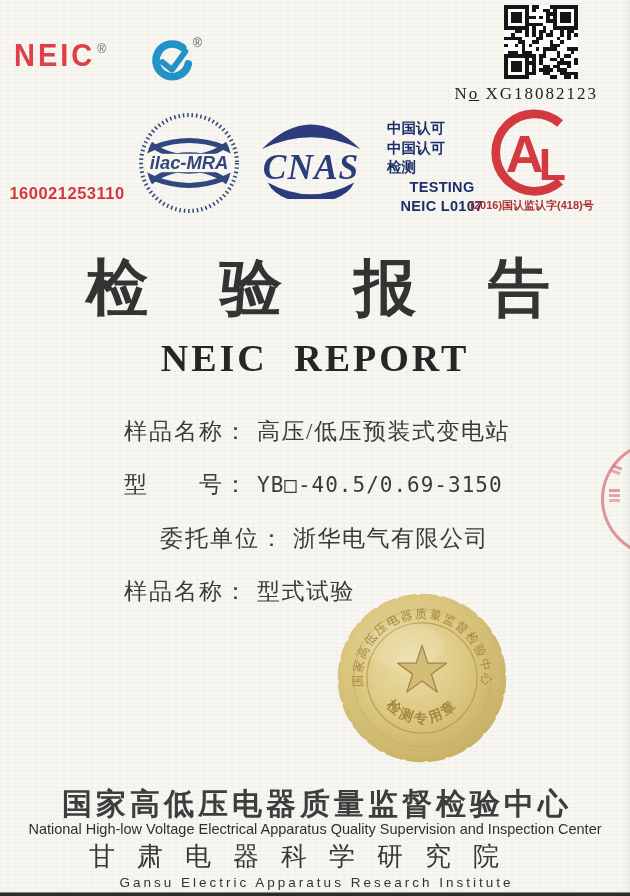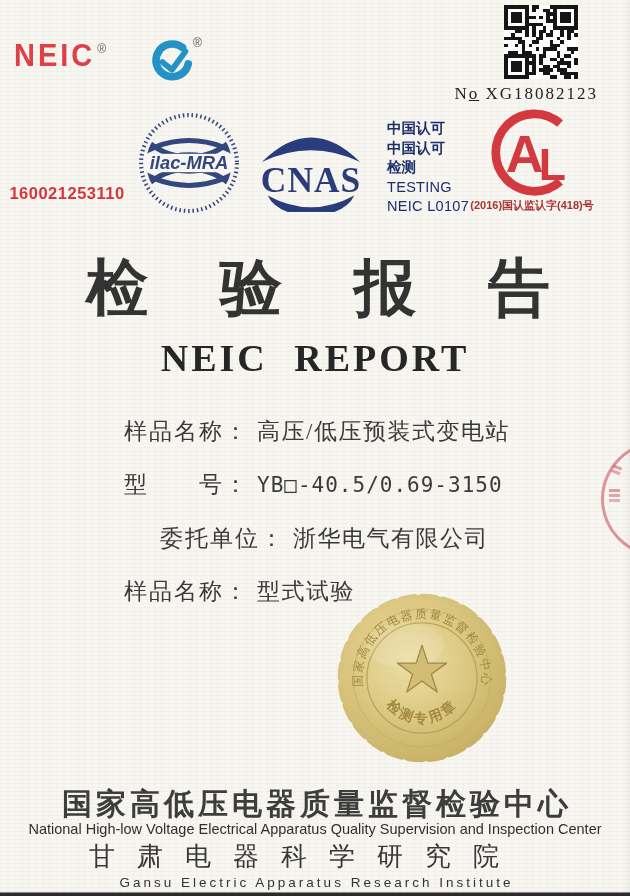--- a/index.html
+++ b/index.html
@@ -27,24 +27,24 @@
   .qr div{position:absolute;width:3.5px;height:3.5px;background:#151515;}
   .report-no{left:438px;top:84px;width:160px;text-align:right;
     font-family:"Liberation Serif", serif;font-size:17px;color:#222;letter-spacing:2px;}
   .report-no .no-o{text-decoration:underline;}
 
   
   .cma{left:8px;top:116px;}
   .cma-number{left:6px;top:184px;width:122px;text-align:center;font-weight:bold;
     font-size:16.5px;color:#d4373b;letter-spacing:.5px;}
   .ilac{left:138px;top:112px;}
-  .cnas{left:252px;top:122px;}
+  .cnas{left:252px;top:109px;font-style:italic;}
   .cnas-lines{left:387px;top:119px;width:110px;font-size:14.5px;line-height:19.5px;
     color:#1c2f6b;font-weight:600;}
-  .cnas-lines .b{font-weight:normal;letter-spacing:.3px;}
+  .cnas-lines .b{font-weight:bold;letter-spacing:.3px;text-align:center;}
   .cal{left:478px;top:108px;}
   .cal-caption{left:468px;top:198px;width:128px;text-align:center;font-weight:bold;
     font-size:11px;color:#a83434;}
 
   
   .title-cn{left:86px;top:246px;font-size:62px;font-weight:bold;color:#333;
     letter-spacing:72px;white-space:nowrap;font-family:"Liberation Sans", sans-serif;}
   .title-en{left:0;top:336px;width:630px;text-align:center;
     font-family:"Liberation Serif", serif;font-weight:bold;font-size:38px;color:#262626;
     letter-spacing:3px;word-spacing:14px;}

